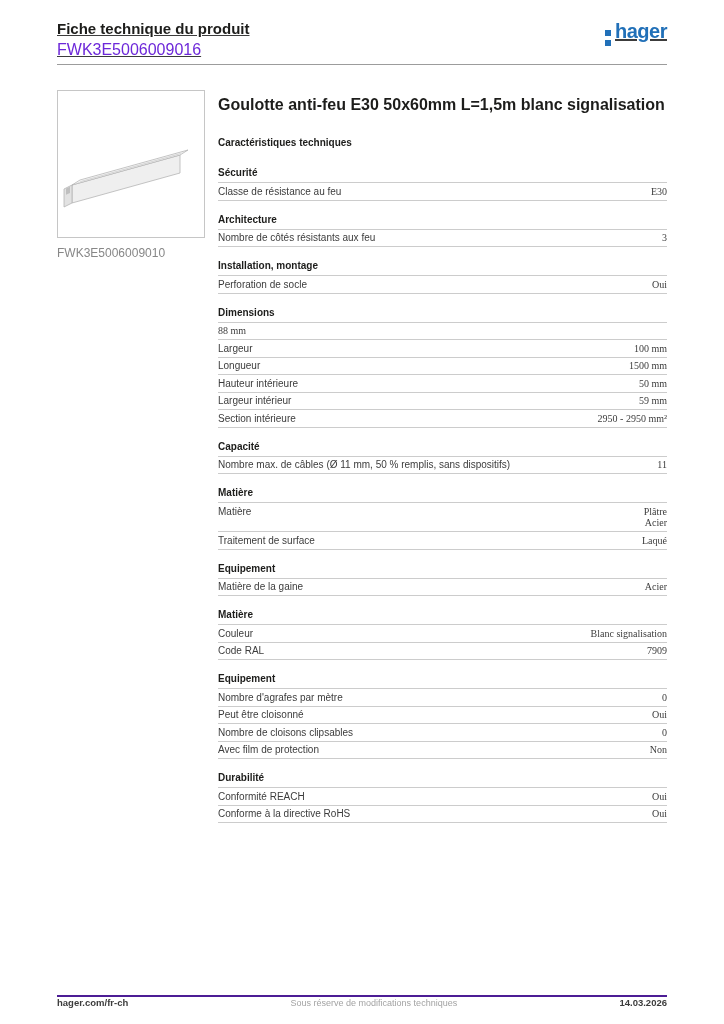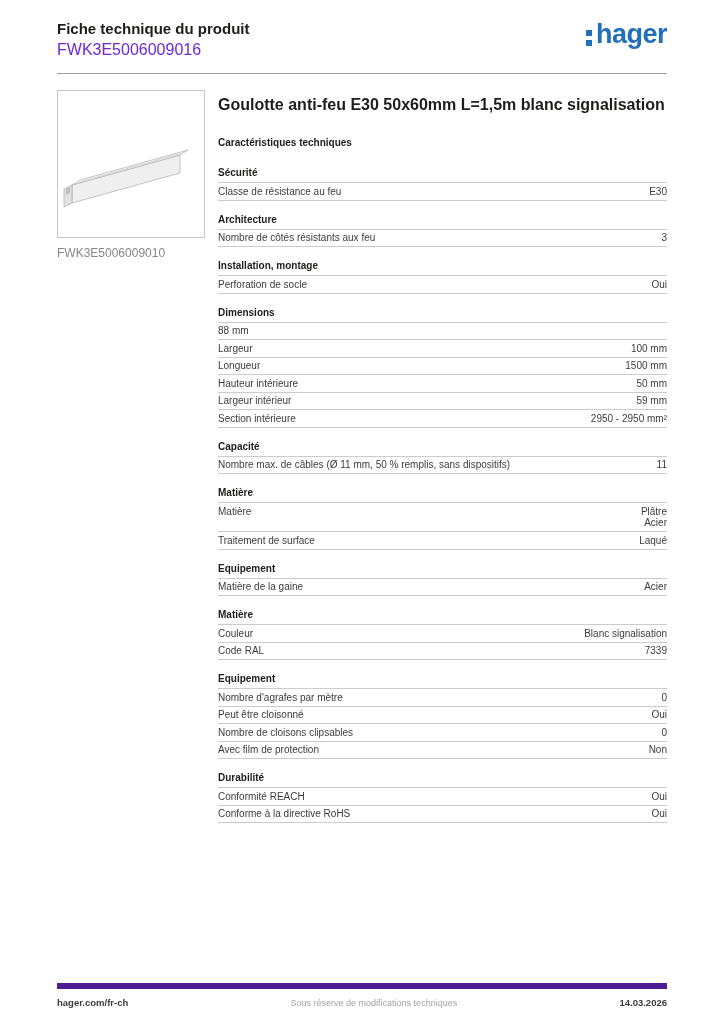--- a/index.html
+++ b/index.html
@@ -14,21 +14,22 @@
   }
 
   
   .header {
     position: absolute;
     top: 20px; left: 57px; right: 57px;
     display: flex;
     justify-content: space-between;
     align-items: flex-start;
     border-bottom: 1px solid #9c9c9c;
-    padding-bottom: 14px;
+    padding-bottom: 5px;
+    text-decoration: underline;
   }
   .header h1 {
     margin: 0;
     font-size: 15px;
     font-weight: bold;
     color: #1d1d1b;
     line-height: 1.2;
   }
   .ref {
     font-size: 16px;
@@ -42,21 +43,21 @@
   }
   .logo-colon {
     display: inline-flex;
     flex-direction: column;
     gap: 4px;
     margin-right: 4px;
     margin-top: 9px;
   }
   .logo-colon i { display: block; width: 6px; height: 6px; }
   .logo-text {
-    font-size: 27px;
+    font-size: 20px;
     font-weight: bold;
     line-height: 1;
     letter-spacing: -0.5px;
   }
 
   
   .main {
     position: absolute;
     top: 90px; left: 57px; right: 57px;
     display: flex;
@@ -99,28 +100,27 @@
   .rows { border-top: 1px solid #cccccc; }
   .spec-row {
     display: flex;
     justify-content: space-between;
     align-items: flex-start;
     border-bottom: 1px solid #cccccc;
     padding: 2.5px 0;
     line-height: 11.5px;
   }
   .spec-row .label { flex: 1; padding-right: 12px; }
-  .spec-row .value { text-align: right; white-space: pre-line; }
+  .spec-row .value { text-align: right; white-space: pre-line; font-family: Liberation Serif, serif; }
 
   
   .footer {
     position: absolute;
     left: 57px; right: 57px; bottom: 16px;
-    border-top: 6px solid #4c1d95;
-    padding-top: 8px;
+    border-top: 2px solid #4c1d95;
     display: flex;
     justify-content: space-between;
     align-items: baseline;
     font-size: 9.5px;
   }
   .footer-left { font-weight: bold; color: #3c3c3c; }
   .footer-center { color: #a3a3a3; font-size: 9px; }
   .footer-right { font-weight: bold; color: #3c3c3c; }
 </style>
 </head>
@@ -255,21 +255,21 @@
           </div>
           <div class="spec-section">
             <div class="section-title">Matière</div>
             <div class="rows">
               <div class="spec-row">
                 <span class="label">Couleur</span>
                 <span class="value">Blanc signalisation</span>
               </div>
               <div class="spec-row">
                 <span class="label">Code RAL</span>
-                <span class="value">7339</span>
+                <span class="value">7909</span>
               </div>
             </div>
           </div>
           <div class="spec-section">
             <div class="section-title">Equipement</div>
             <div class="rows">
               <div class="spec-row">
                 <span class="label">Nombre d'agrafes par mètre</span>
                 <span class="value">0</span>
               </div>

